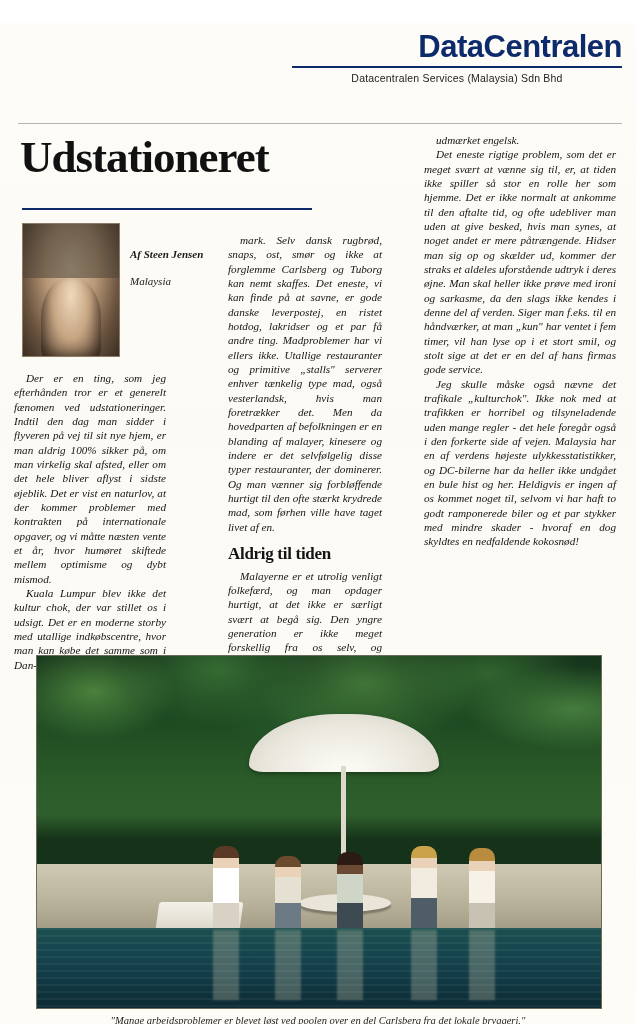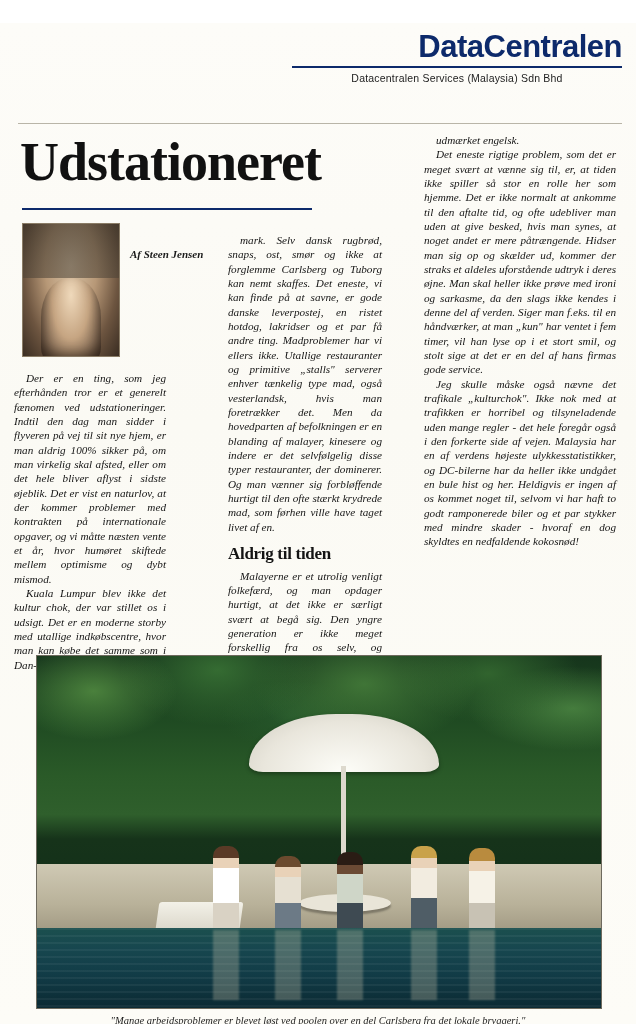--- a/index.html
+++ b/index.html
@@ -65,21 +65,21 @@
   }
 
   
   .headline {
     position: absolute;
     top: 112px;
     left: 20px;
     width: 330px;
     font-family: "Liberation Serif", serif;
     font-weight: bold;
-    font-size: 54px;
+    font-size: 45px;
     letter-spacing: -1px;
     color: #111;
     line-height: 1.02;
   }
   .headline-rule {
     position: absolute;
     top: 185px;
     left: 22px;
     width: 290px;
     height: 2px;
@@ -283,20 +283,21 @@
 
   <div class="top-rule"></div>
 
   <div class="headline">Udstationeret</div>
   <div class="headline-rule"></div>
 
   <div class="byline-wrap">
     <div class="portrait"></div>
     <div class="byline-text">
       <div class="byline-name">Af Steen Jensen</div>
+      <div class="byline-place">Malaysia</div>
     </div>
   </div>
 
   <div class="col col1">
     <p class="first">Der er en ting, som jeg efterhånden tror er et generelt fænomen ved udstationeringer. Indtil den dag man sidder i flyveren på vej til sit nye hjem, er man aldrig 100% sikker på, om man virkelig skal afsted, eller om det hele bliver aflyst i sidste øjeblik. Det er vist en naturlov, at der kommer problemer med kontrakten på internationale opgaver, og vi måtte næsten vente et år, hvor humøret skiftede mellem optimisme og dybt mismod.</p>
     <p>Kuala Lumpur blev ikke det kultur chok, der var stillet os i udsigt. Det er en moderne storby med utallige indkøbscentre, hvor man kan købe det samme som i Dan-</p>
   </div>
 
   <div class="col col2">
     <p class="first">mark. Selv dansk rugbrød, snaps, ost, smør og ikke at forglemme Carlsberg og Tuborg kan nemt skaffes. Det eneste, vi kan finde på at savne, er gode danske leverpostej, en ristet hotdog, lakridser og et par få andre ting. Madproblemer har vi ellers ikke. Utallige restauranter og primitive „stalls" serverer enhver tænkelig type mad, også vesterlandsk, hvis man foretrækker det. Men da hovedparten af befolkningen er en blanding af malayer, kinesere og indere er det selvfølgelig disse typer restauranter, der dominerer. Og man vænner sig forbløffende hurtigt til den ofte stærkt krydrede mad, som førhen ville have taget livet af en.</p>

